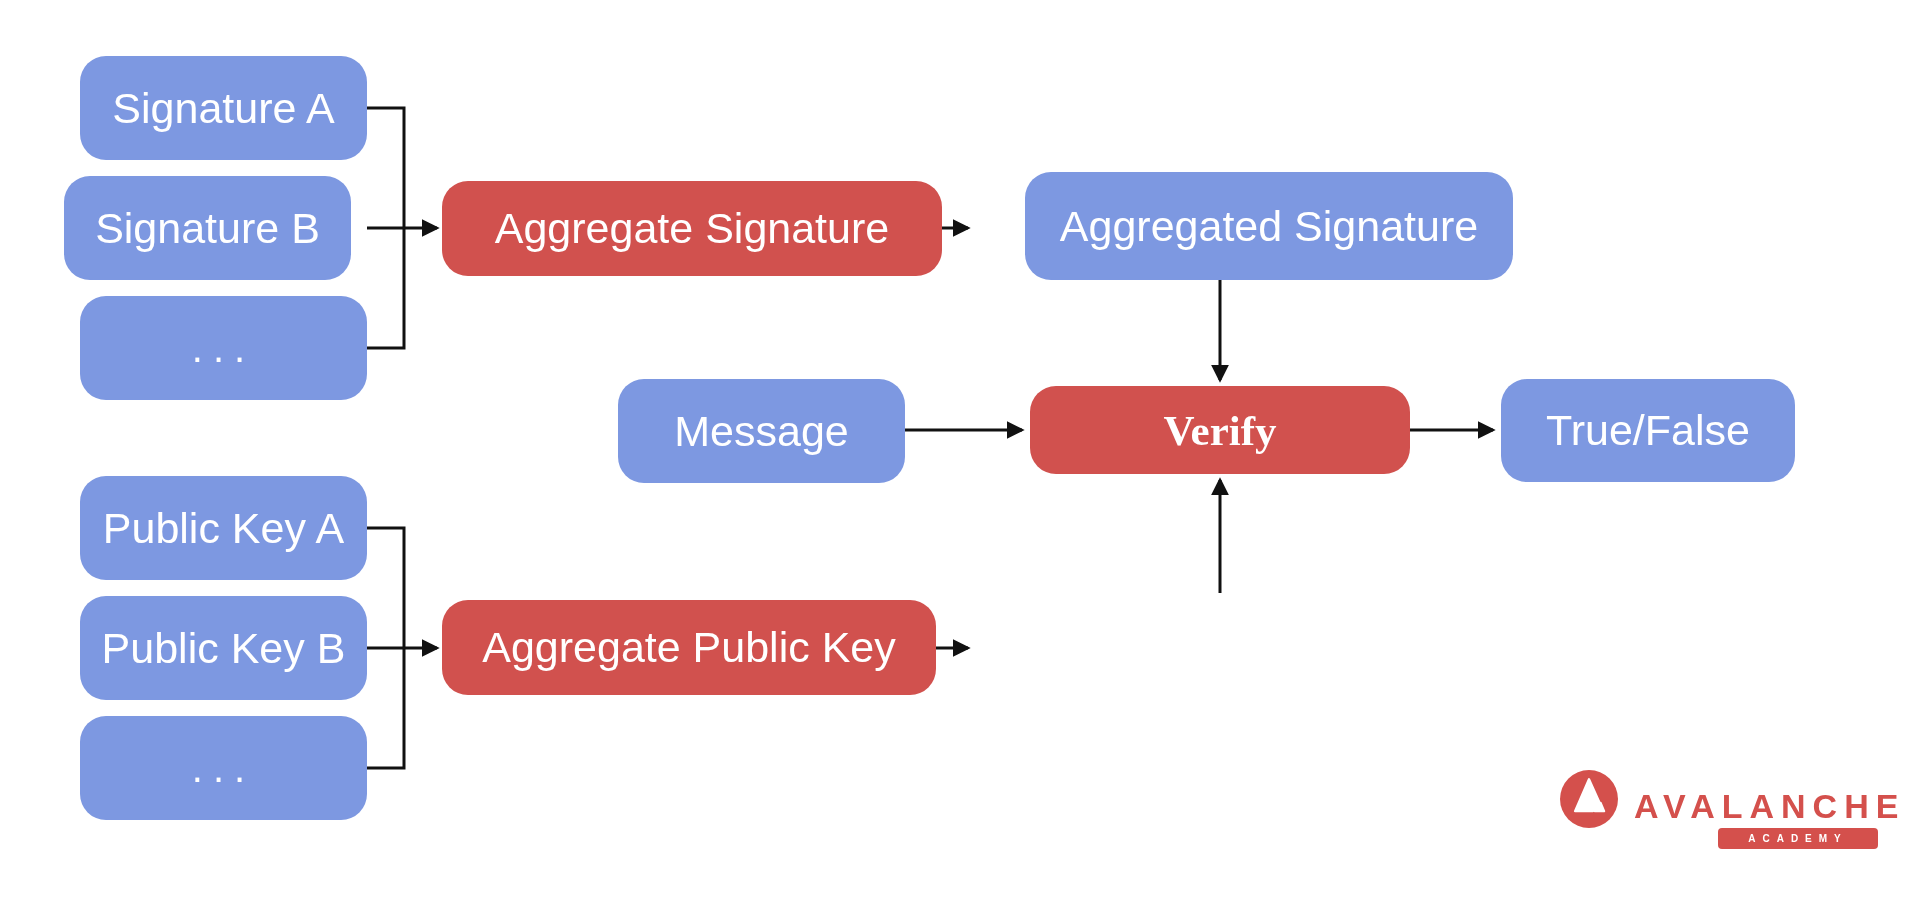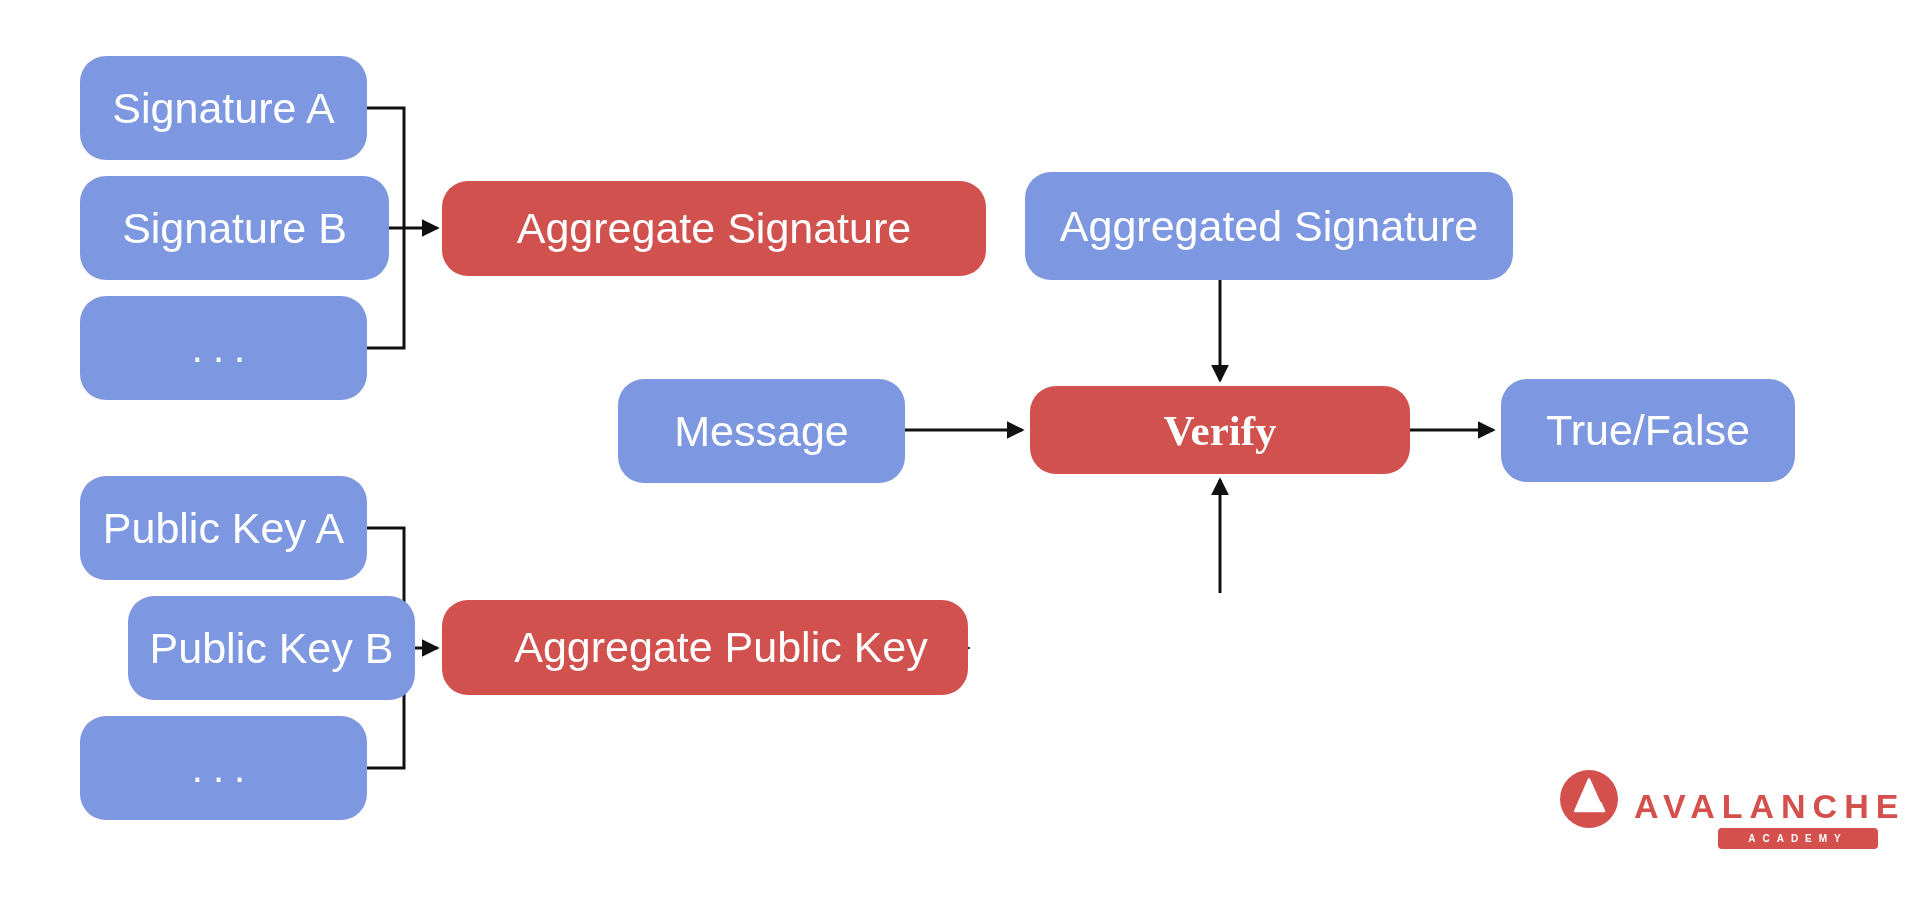--- a/index.html
+++ b/index.html
@@ -83,29 +83,29 @@
       <path d="M936 228 H968" marker-end="url(#ah)"></path>
       <path d="M936 648 H968" marker-end="url(#ah)"></path>
       <path d="M1220 280 V380" marker-end="url(#ah)"></path>
       <path d="M905 430 H1022" marker-end="url(#ah)"></path>
       <path d="M1410 430 H1493" marker-end="url(#ah)"></path>
       <path d="M1220 593 V480" marker-end="url(#ah)"></path>
     </g>
   </svg>
 
   <div class="node blue" style="left:80px; top:56px; width:287px; height:104px;">Signature A</div>
-  <div class="node blue" style="left:80px; top:176px; width:309px; height:104px;">Signature B</div>
+  <div class="node blue" style="left:64px; top:176px; width:287px; height:104px;">Signature B</div>
   <div class="node blue dots" style="left:80px; top:296px; width:287px; height:104px;">...</div>
 
   <div class="node blue" style="left:80px; top:476px; width:287px; height:104px;">Public Key A</div>
-  <div class="node blue" style="left:80px; top:596px; width:287px; height:104px;margin-left:48px;">Public Key B</div>
+  <div class="node blue" style="left:80px; top:596px; width:287px; height:104px;">Public Key B</div>
   <div class="node blue dots" style="left:80px; top:716px; width:287px; height:104px;">...</div>
 
-  <div class="node red" style="left:442px; top:181px; width:544px; height:95px;">Aggregate Signature</div>
-  <div class="node red" style="left:442px; top:600px; width:494px; height:95px;padding-left:32px;">Aggregate Public Key</div>
+  <div class="node red" style="left:442px; top:181px; width:500px; height:95px;">Aggregate Signature</div>
+  <div class="node red" style="left:442px; top:600px; width:494px; height:95px;">Aggregate Public Key</div>
 
   <div class="node blue" style="left:1025px; top:172px; width:488px; height:108px;">Aggregated Signature</div>
 
   <div class="node blue" style="left:618px; top:379px; width:287px; height:104px;">Message</div>
   <div class="node red bold" style="left:1030px; top:386px; width:380px; height:88px;font-family:Liberation Serif, serif;">Verify</div>
   <div class="node blue" style="left:1501px; top:379px; width:294px; height:103px;">True/False</div>
 
   <svg class="brand-circle" viewBox="0 0 100 100">
     <circle cx="50" cy="50" r="50" fill="#d4504c"></circle>
     <path d="M50 16 L68 56 L57 71 L26 71 Z" fill="#ffffff" stroke="#ffffff" stroke-width="4" stroke-linejoin="round"></path>

